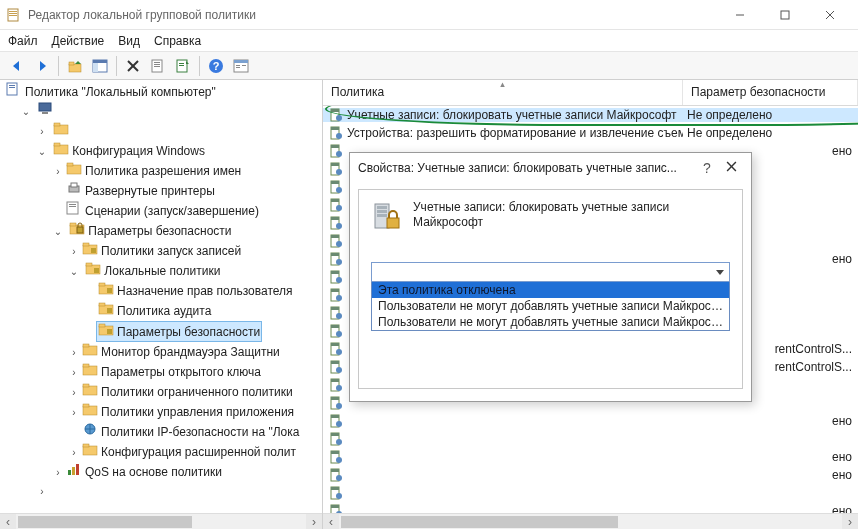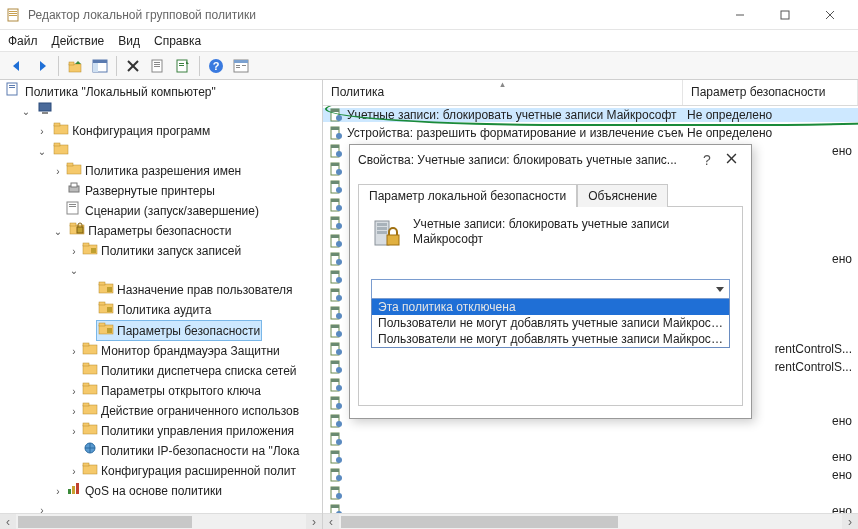--- a/index.html
+++ b/index.html
@@ -116,21 +116,21 @@
   .circle-mark {
     position:absolute;
     border:2px solid #1a8a3a;
     border-radius: 50% / 70%;
     pointer-events:none;
   }
   .polIcon { width:14px; height:14px; flex-shrink:0; }
   
   .dialog {
     position:absolute;
-    left: 349px; top: 144px;
+    left: 349px; top: 152px;
     width: 403px;
     background:#fff;
     border:1px solid #999;
     box-shadow: 3px 3px 10px rgba(0,0,0,0.2);
   }
   .dlg-title {
     height:30px; display:flex; align-items:center; padding:0 8px;
     font-size:12px;
   }
   .dlg-title .t { flex:1; white-space:nowrap; overflow:hidden; text-overflow:ellipsis; }
@@ -155,21 +155,21 @@
     border:1px solid #7a9ccf; height:20px; display:flex; align-items:center;
     position:relative;
   }
   .combo .val { flex:1; padding:0 6px; font-size:12px; }
   .combo .btn { width:18px; height:18px; display:flex; align-items:center; justify-content:center; }
   .dropdown {
     border:1px solid #6a8cc0; border-top:none;
     font-size:12px;
   }
   .dropdown .opt { padding:1px 6px; white-space:nowrap; overflow:hidden; text-overflow:ellipsis; }
-  .dropdown .opt.sel { background:#1f6fd6; color:#e5e5e5; }
+  .dropdown .opt.sel { background:#1f6fd6; color:#0f172a; }
   .right .hscroll { position:absolute; }
   
   .folder-closed { fill:#f5c96b; stroke:#b88a2b; stroke-width:0.5; }
 </style>
 </head>
 <body>
 
 <div class="titlebar">
   <span class="icon">
     <svg viewBox="0 0 16 16">
@@ -295,30 +295,30 @@
                   </svg></span>
             </span>
             <ul>
               <li>
                 <span class="tw">›</span>
                 <span class="node">
                   <span><svg width="16" height="14" viewBox="0 0 16 14">
                         <rect x="1" y="4" width="14" height="9" class="folder-closed"></rect>
                         <rect x="1" y="2" width="6" height="3" class="folder-closed"></rect>
                       </svg></span>
-                  <span class="lbl">Конфигурация программ</span>
                 </span>
               </li>
               <li>
                 <span class="tw">⌄</span>
                 <span class="node">
                   <span><svg width="16" height="14" viewBox="0 0 16 14">
                         <rect x="1" y="4" width="14" height="9" class="folder-closed"></rect>
                         <rect x="1" y="2" width="6" height="3" class="folder-closed"></rect>
                       </svg></span>
+                  <span class="lbl">Конфигурация Windows</span>
                 </span>
                 <ul>
                   <li><span class="tw">›</span><span class="node">
                         <span><svg width="16" height="14" viewBox="0 0 16 14">
                             <rect x="1" y="4" width="14" height="9" class="folder-closed"></rect>
                             <rect x="1" y="2" width="6" height="3" class="folder-closed"></rect>
                           </svg></span>
                         <span class="lbl">Политика разрешения имен</span>
                       </span></li>
                   <li><span class="tw">&nbsp;</span><span class="node">
@@ -351,20 +351,28 @@
                       <li><span class="tw">›</span><span class="node">
                             <span><svg width="16" height="14" viewBox="0 0 16 14">
                                 <rect x="1" y="4" width="14" height="9" class="folder-closed"></rect>
                                 <rect x="1" y="2" width="6" height="3" class="folder-closed"></rect>
                                 <rect x="9" y="7" width="5" height="5" fill="#c0a030"></rect>
                               </svg></span>
                             <span class="lbl">Политики запуск записей</span>
                           </span></li>
                       <li>
                         <span class="tw">⌄</span>
+                        <span class="node">
+                            <span><svg width="16" height="14" viewBox="0 0 16 14">
+                                <rect x="1" y="4" width="14" height="9" class="folder-closed"></rect>
+                                <rect x="1" y="2" width="6" height="3" class="folder-closed"></rect>
+                                <rect x="9" y="7" width="5" height="5" fill="#c0a030"></rect>
+                              </svg></span>
+                            <span class="lbl">Локальные политики</span>
+                          </span>
                         <ul>
                           <li><span class="tw">&nbsp;</span><span class="node">
                                 <span><svg width="16" height="14" viewBox="0 0 16 14">
                                     <rect x="1" y="4" width="14" height="9" class="folder-closed"></rect>
                                     <rect x="1" y="2" width="6" height="3" class="folder-closed"></rect>
                                     <rect x="9" y="7" width="5" height="5" fill="#c0a030"></rect>
                                   </svg></span>
                                 <span class="lbl">Назначение прав пользователя</span>
                               </span></li>
                           <li><span class="tw">&nbsp;</span><span class="node">
@@ -385,40 +393,33 @@
                               </span></li>
                         </ul>
                       </li>
                       <li><span class="tw">›</span><span class="node">
                             <span><svg width="16" height="14" viewBox="0 0 16 14">
                                 <rect x="1" y="4" width="14" height="9" class="folder-closed"></rect>
                                 <rect x="1" y="2" width="6" height="3" class="folder-closed"></rect>
                               </svg></span>
                             <span class="lbl">Монитор брандмауэра Защитни</span>
                           </span></li>
-                      <li><span class="tw">&nbsp;</span><span class="node">
-                            <span><svg width="16" height="14" viewBox="0 0 16 14">
-                                <rect x="1" y="4" width="14" height="9" class="folder-closed"></rect>
-                                <rect x="1" y="2" width="6" height="3" class="folder-closed"></rect>
-                              </svg></span>
-                            <span class="lbl">Политики диспетчера списка сетей</span>
-                          </span></li>
                       <li><span class="tw">›</span><span class="node">
                             <span><svg width="16" height="14" viewBox="0 0 16 14">
                                 <rect x="1" y="4" width="14" height="9" class="folder-closed"></rect>
                                 <rect x="1" y="2" width="6" height="3" class="folder-closed"></rect>
                               </svg></span>
                             <span class="lbl">Параметры открытого ключа</span>
                           </span></li>
                       <li><span class="tw">›</span><span class="node">
                             <span><svg width="16" height="14" viewBox="0 0 16 14">
                                 <rect x="1" y="4" width="14" height="9" class="folder-closed"></rect>
                                 <rect x="1" y="2" width="6" height="3" class="folder-closed"></rect>
                               </svg></span>
-                            <span class="lbl">Действие ограниченного использов</span>
+                            <span class="lbl">Политики ограниченного политики</span>
                           </span></li>
                       <li><span class="tw">›</span><span class="node">
                             <span><svg width="16" height="14" viewBox="0 0 16 14">
                                 <rect x="1" y="4" width="14" height="9" class="folder-closed"></rect>
                                 <rect x="1" y="2" width="6" height="3" class="folder-closed"></rect>
                               </svg></span>
                             <span class="lbl">Политики управления приложения</span>
                           </span></li>
                       <li><span class="tw">&nbsp;</span><span class="node">
                             <span><svg width="16" height="14" viewBox="0 0 16 14">
@@ -728,24 +729,20 @@
     <span class="t">Свойства: Учетные записи: блокировать учетные запис...</span>
     <span class="help">?</span>
     <span class="close">
       <svg width="11" height="11" viewBox="0 0 10 10">
           <line x1="1" y1="1" x2="9" y2="9" stroke="#333" stroke-width="1.3"></line>
           <line x1="9" y1="1" x2="1" y2="9" stroke="#333" stroke-width="1.3"></line>
         </svg>
     </span>
   </div>
   <div class="dlg-body">
-    <div class="tabs">
-      <div class="tab"><span>Параметр локальной безопасности</span></div>
-      <div class="tab inactive"><span>Объяснение</span></div>
-    </div>
     <div class="tabpanel">
       <div class="desc">
         <span class="bigicon">
           <svg viewBox="0 0 32 32">
               <rect x="4" y="4" width="14" height="24" fill="#d8dde2" stroke="#8a929a"></rect>
               <rect x="6" y="6" width="10" height="3" fill="#a8b2ba"></rect>
               <rect x="6" y="10" width="10" height="3" fill="#a8b2ba"></rect>
               <rect x="6" y="14" width="10" height="3" fill="#a8b2ba"></rect>
               <rect x="16" y="18" width="12" height="10" fill="#e0b040" stroke="#a07010"></rect>
               <path d="M18 18 v-3 a4 4 0 0 1 8 0 v3" fill="none" stroke="#a07010" stroke-width="2"></path>

